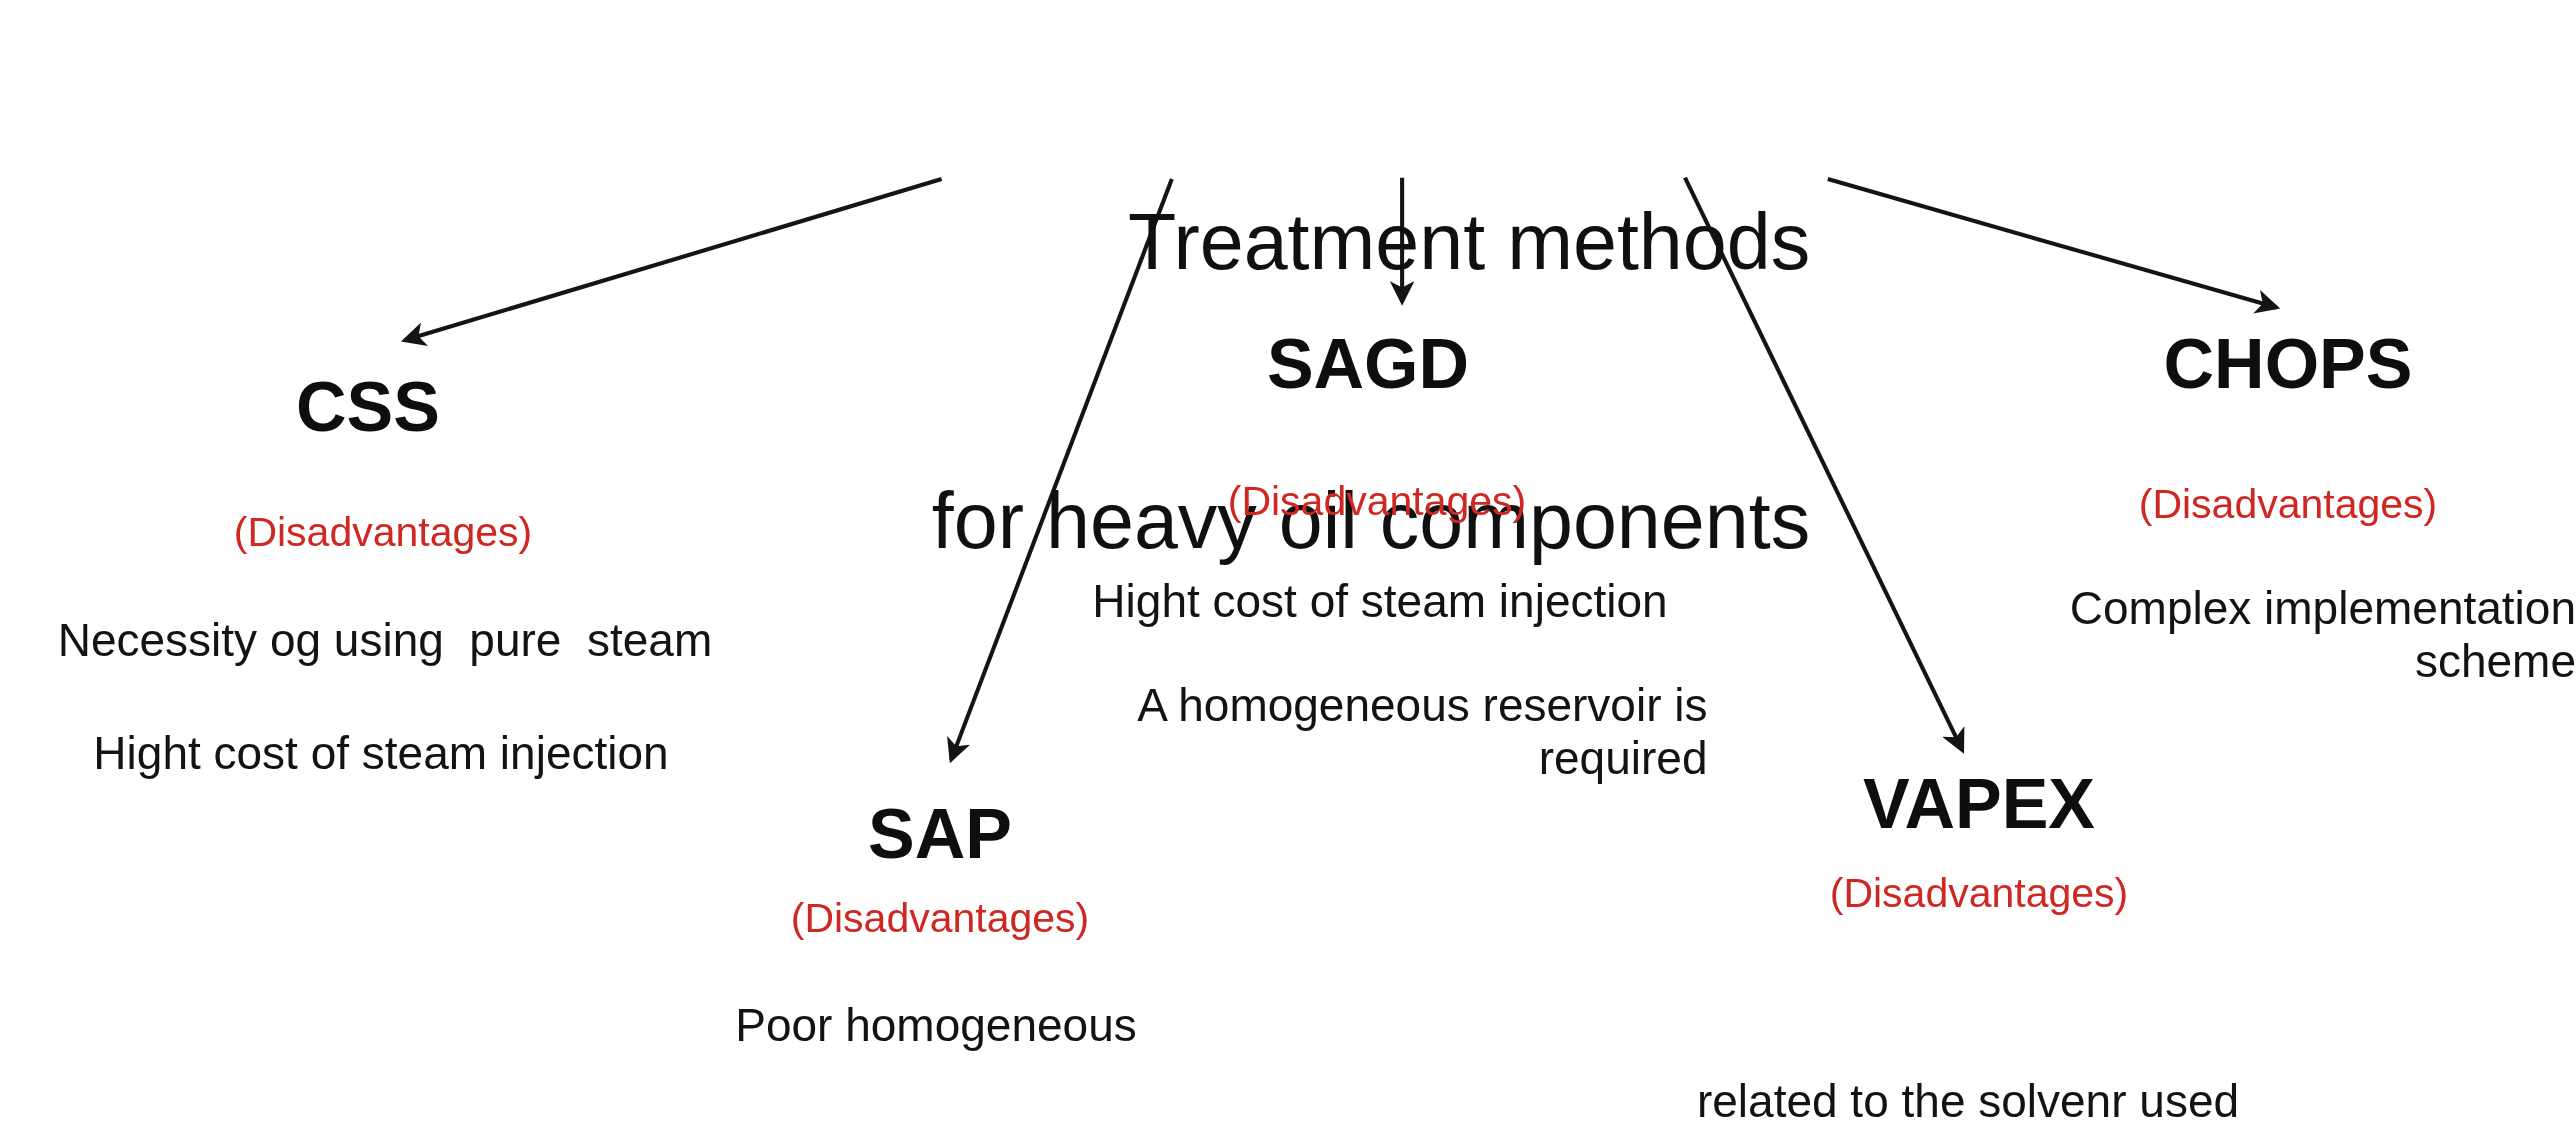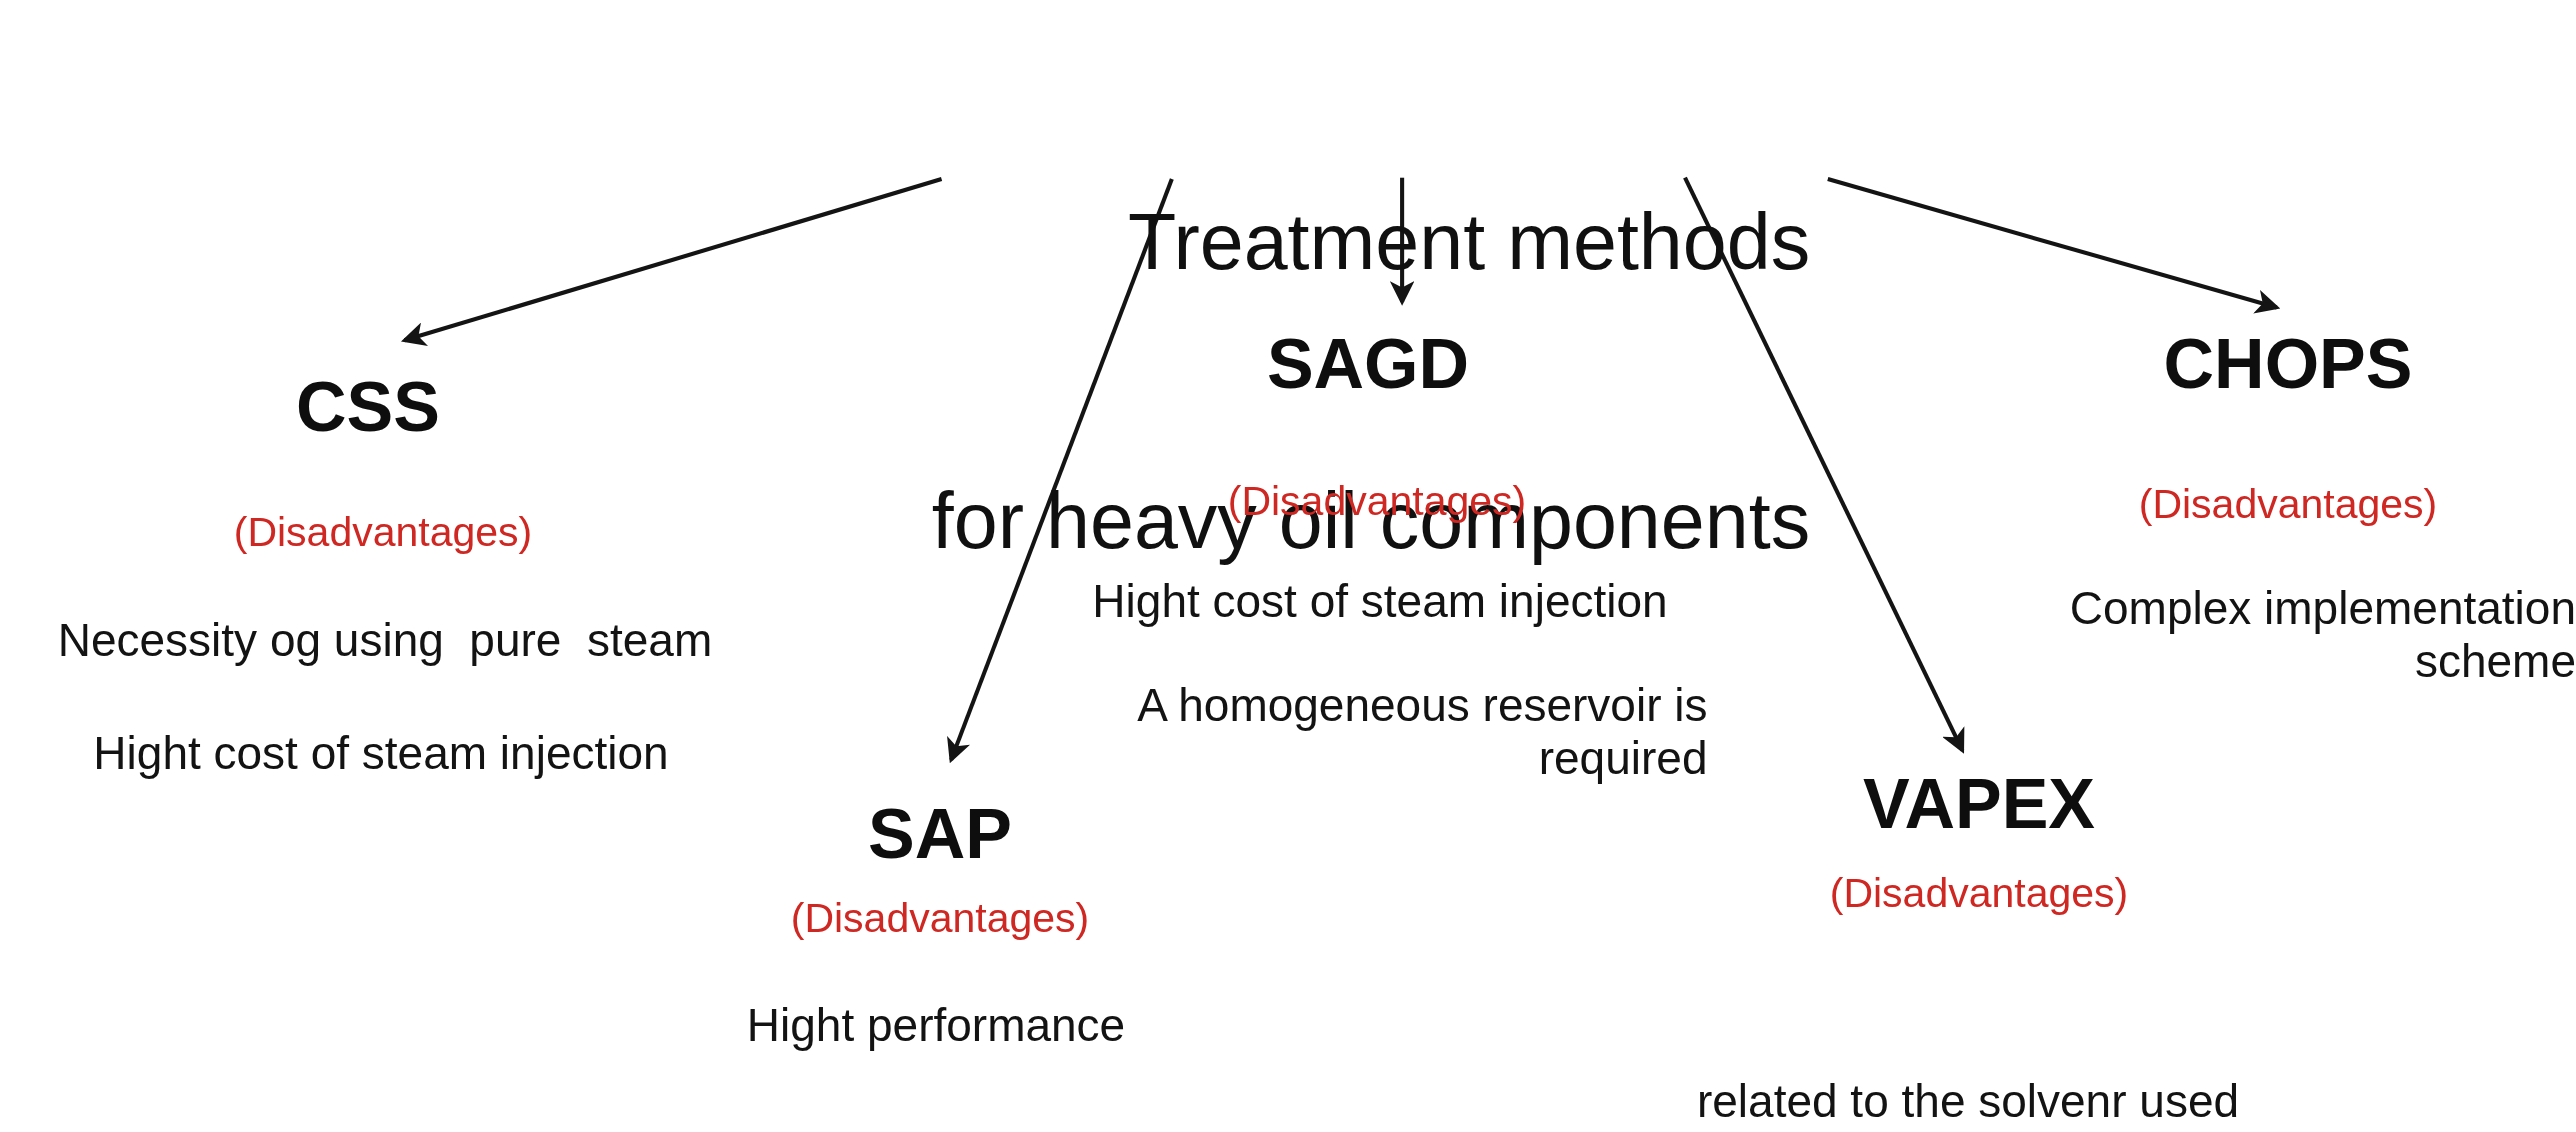--- a/index.html
+++ b/index.html
@@ -118,21 +118,21 @@
   <div class="abs body-line one-line pos-css-item0">Necessity og using  pure  steam</div>
   <div class="abs body-line one-line pos-css-item1">Hight cost of steam injection</div>
 
   <div class="abs method-name pos-sagd-name">SAGD</div>
   <div class="abs disadv pos-sagd-dis">(Disadvantages)</div>
   <div class="abs body-line one-line pos-sagd-item0">Hight cost of steam injection</div>
   <div class="abs body-line pos-sagd-item1">A homogeneous reservoir is required</div>
 
   <div class="abs method-name pos-sap-name">SAP</div>
   <div class="abs disadv pos-sap-dis">(Disadvantages)</div>
-  <div class="abs body-line one-line pos-sap-item0">Hight performance</div>
+  <div class="abs body-line one-line pos-sap-item0">Poor homogeneous</div>
 
   <div class="abs method-name pos-vapex-name">VAPEX</div>
   <div class="abs disadv pos-vapex-dis">(Disadvantages)</div>
   <div class="abs body-line one-line pos-vapex-item1">related to the solvenr used</div>
 
   <div class="abs method-name pos-chops-name">CHOPS</div>
   <div class="abs disadv pos-chops-dis">(Disadvantages)</div>
   <div class="abs body-line pos-chops-item0">Complex implementation scheme</div>
 
 </div>

